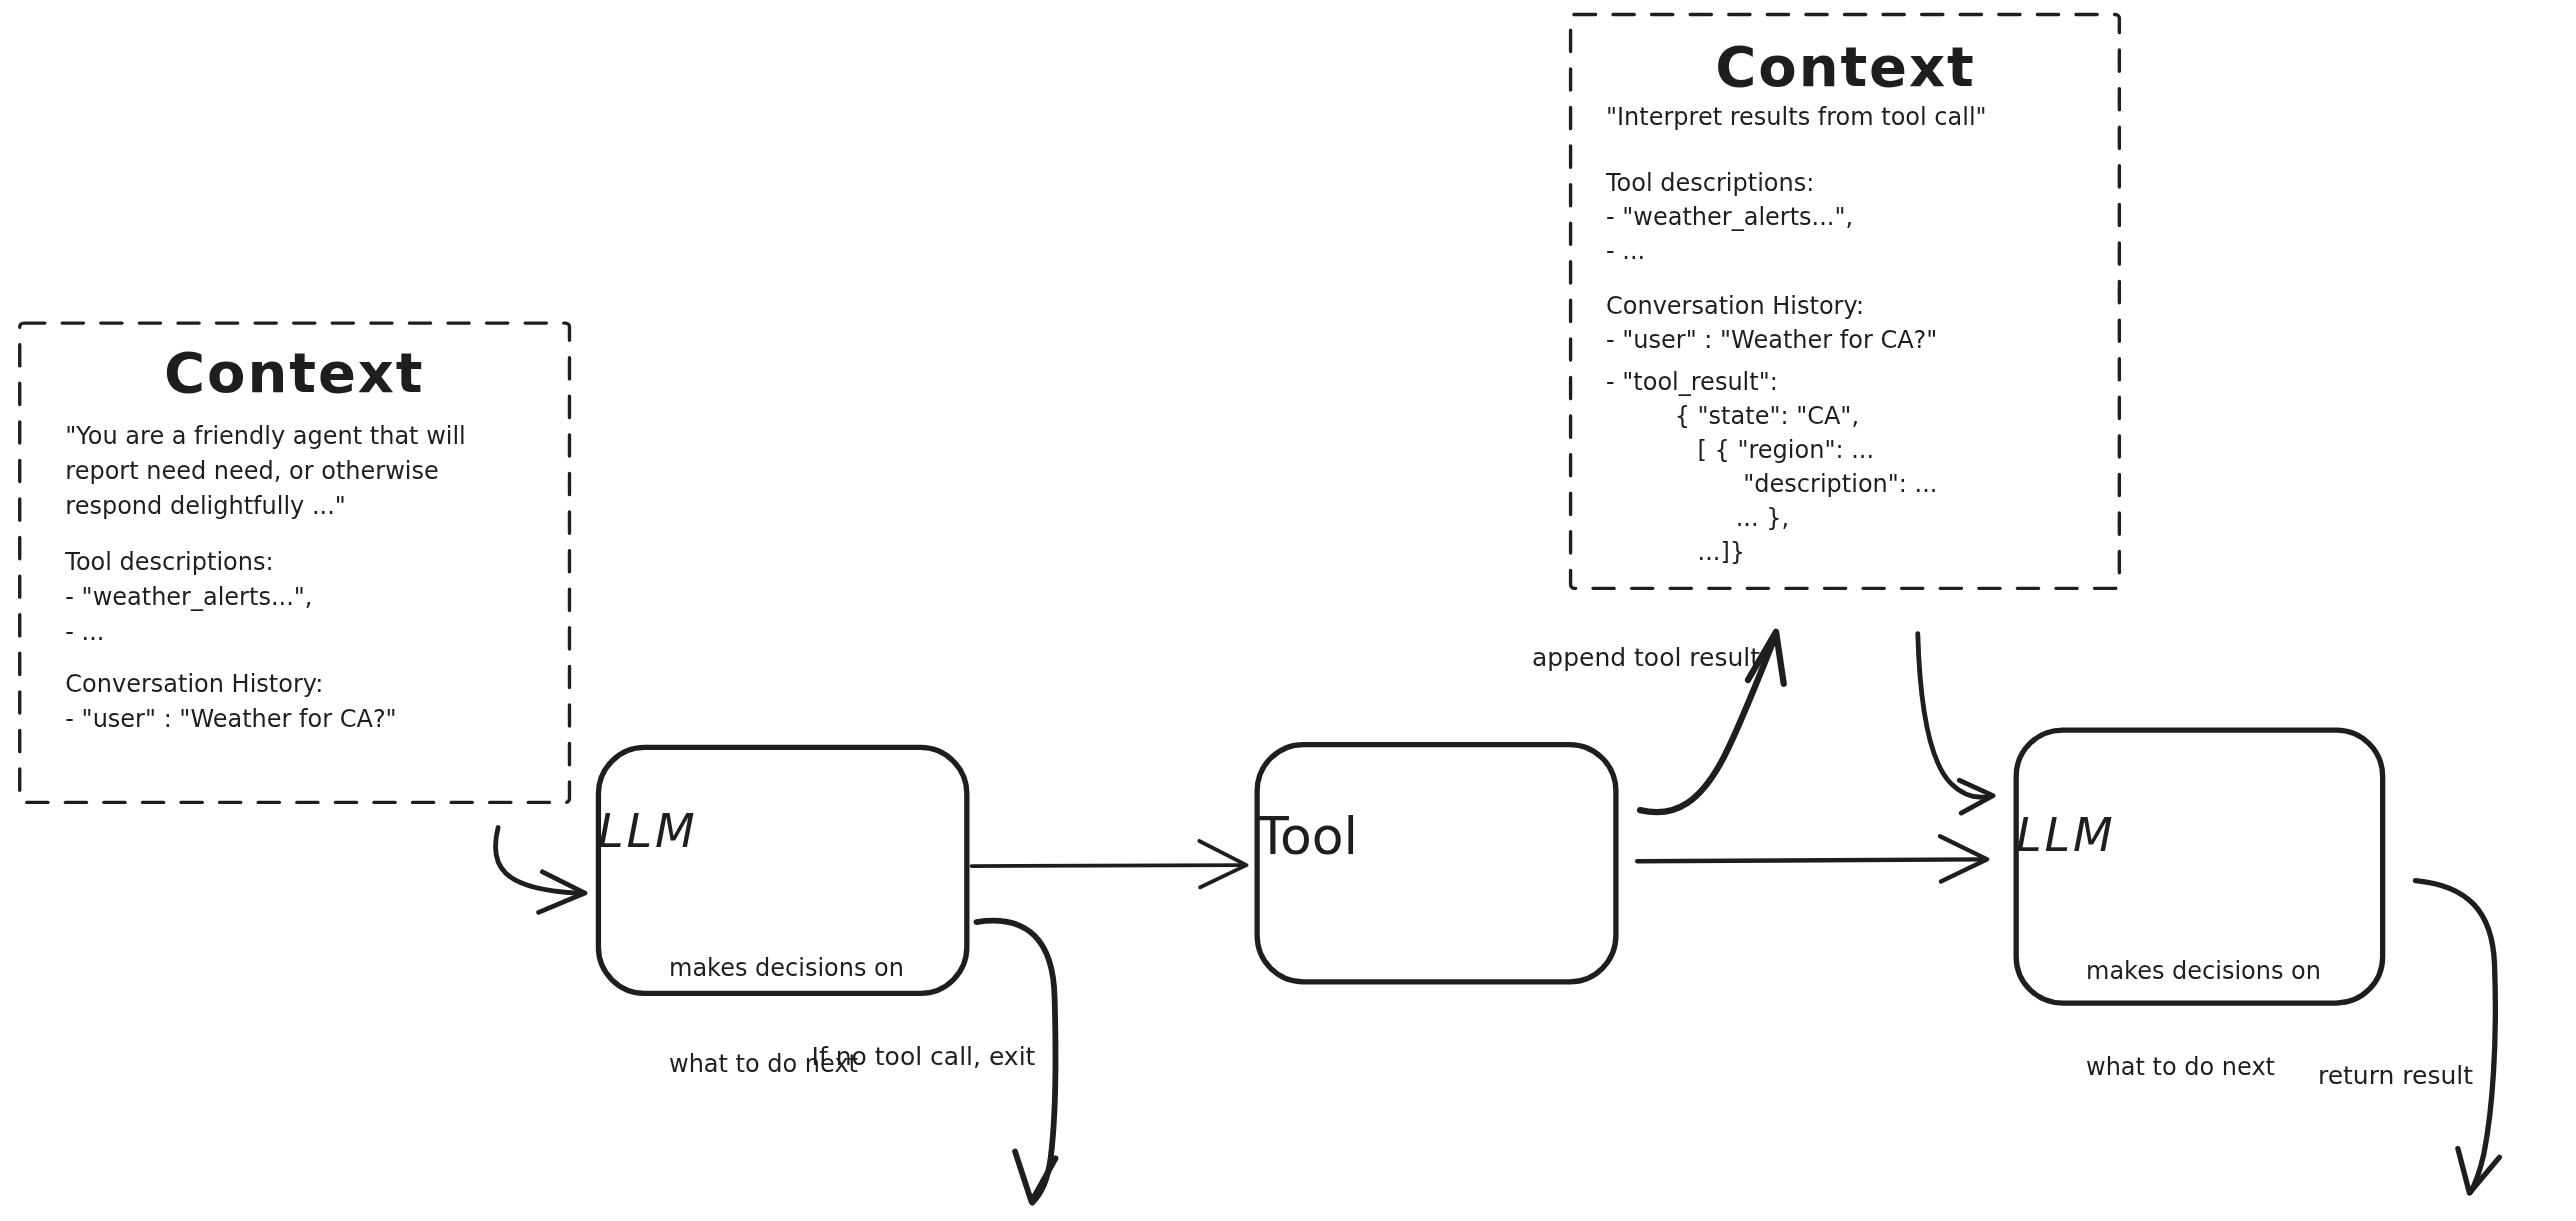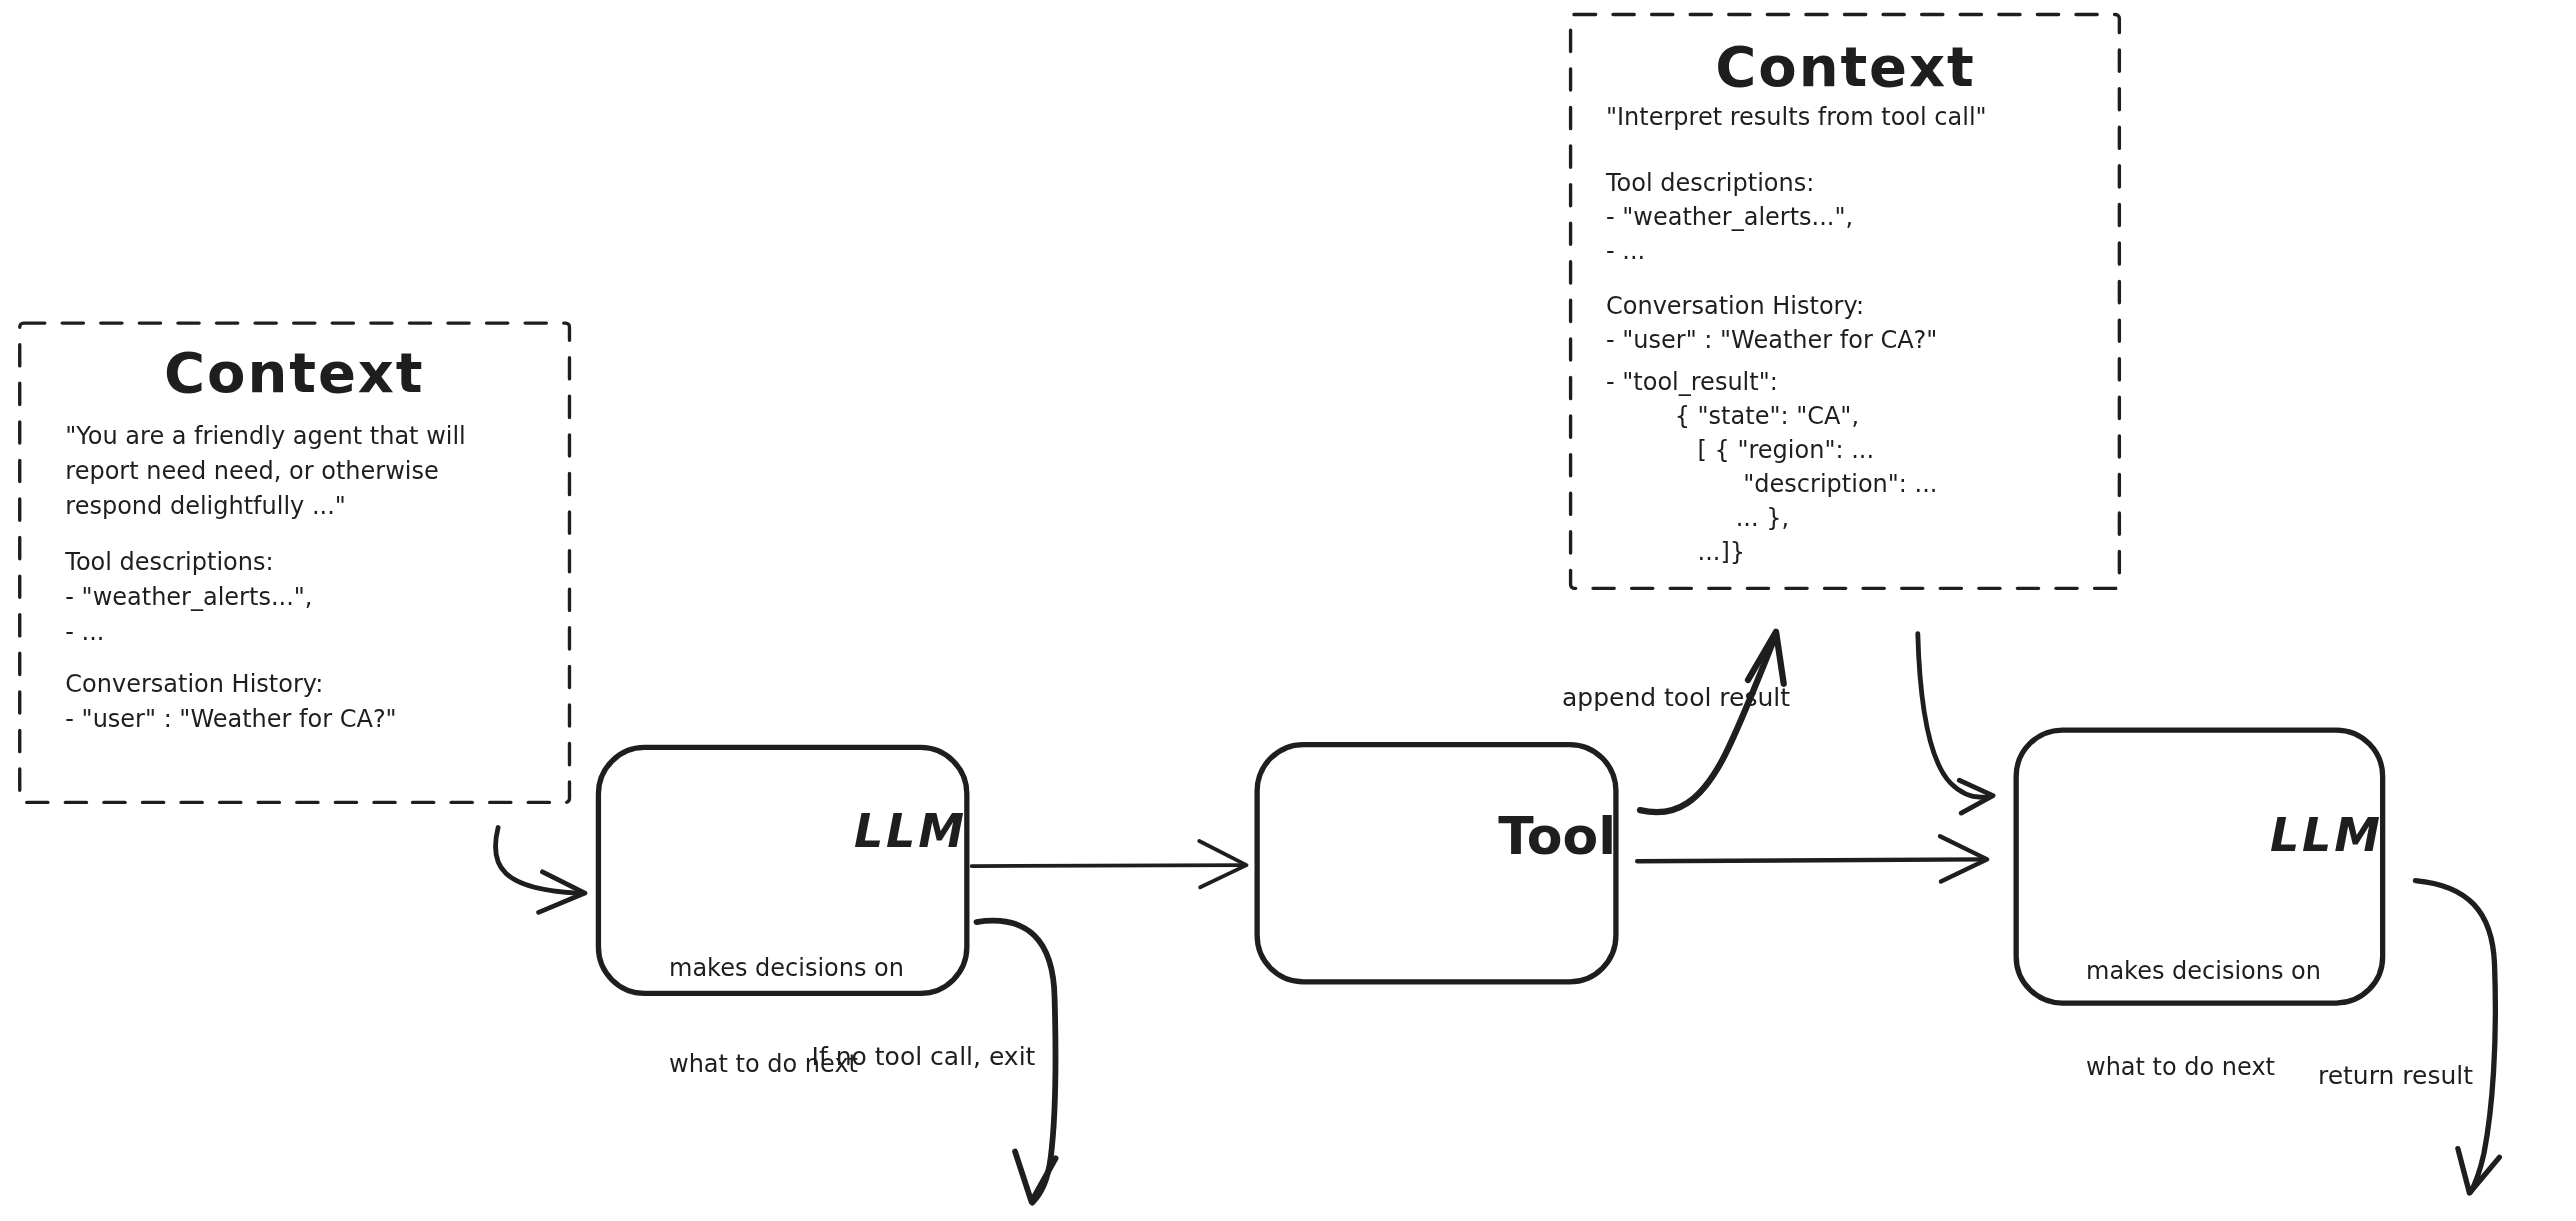--- a/index.html
+++ b/index.html
@@ -38,23 +38,23 @@
   }
   .ctx-right .line { line-height: 34px; }
   .gap-lg { margin-top: 32px; }
   .gap-md { margin-top: 21px; }
   .gap-sm { margin-top: 17.4px; }
   .gap-xs { margin-top: 8.7px; }
 
   
   .node-title {
     position: absolute;
-    text-align: right;
+    text-align: left;
     font-size: 46px;
-    font-weight: bold;
+    font-weight: normal;
   }
   .node-title.italic { font-style: italic; letter-spacing: 2.9px; }
   .node-desc {
     position: absolute;
     font-size: 24px;
     line-height: 32px;
     white-space: pre;
   }
 
   
@@ -154,18 +154,18 @@
   </div>
 
   <div class="node-title" style="left:1257px; top:806px; width:359px; font-size:52px;">Tool</div>
 
   <div class="node-title italic" style="left:2016px; top:808px; width:367px;">LLM</div>
   <div class="node-desc" style="left:2086px; top:891px;">
     <div>makes decisions on</div>
     <div>what to do next</div>
   </div>
 
-  <div class="edge-label" style="left:1530px; top:683px; width:232px;margin-left:30px;">append tool result</div>
+  <div class="edge-label" style="left:1530px; top:643px; width:232px;">append tool result</div>
   <div class="edge-label" style="left:810px; top:1042px; width:227px;">If no tool call, exit</div>
   <div class="edge-label" style="left:2311px; top:1061px; width:169px;">return result</div>
 
 </div>
 
 
 </body></html>

